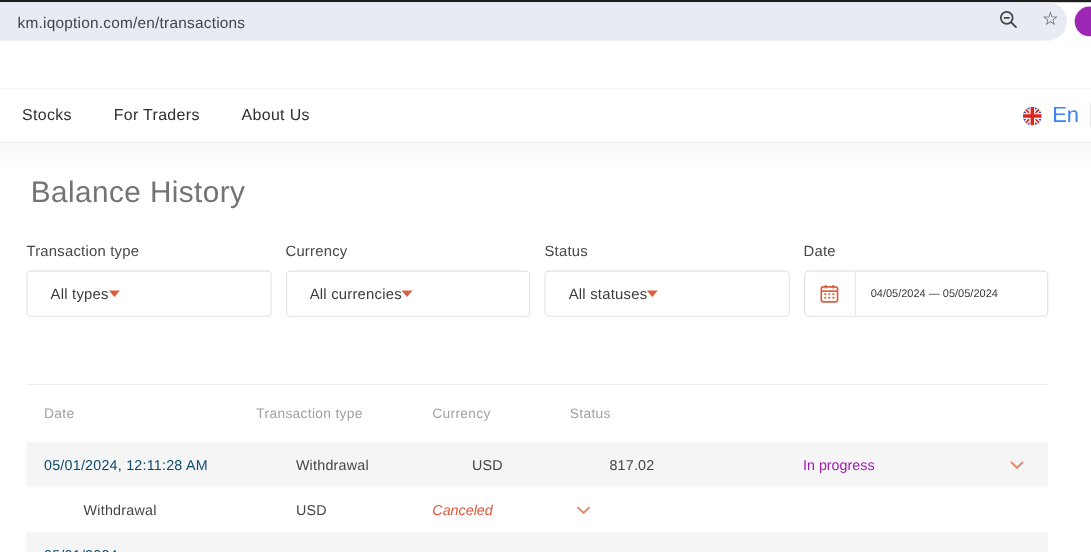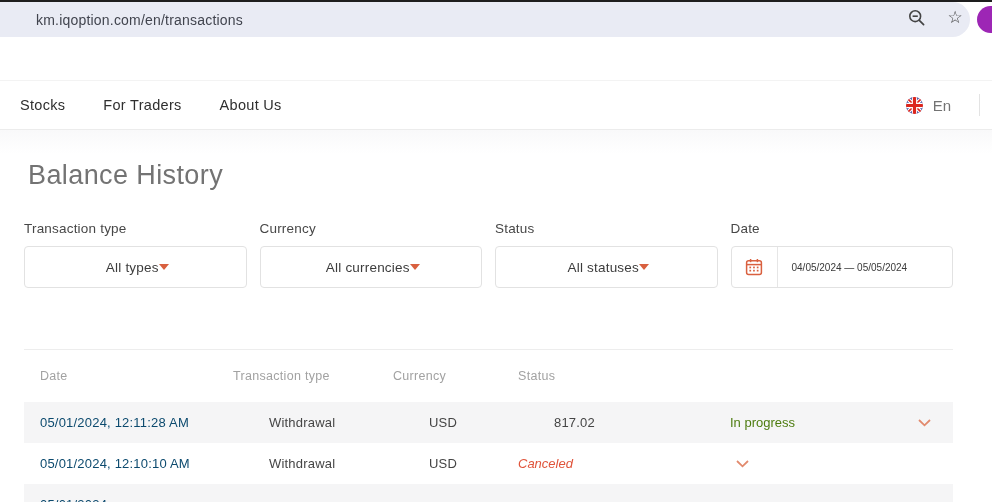--- a/index.html
+++ b/index.html
@@ -4,64 +4,64 @@
 <style>
   * { box-sizing: border-box; margin: 0; padding: 0; }
   html, body { width: 992px; height: 502px; overflow: hidden; background: #fff;
     font-family: "Liberation Sans", sans-serif; }
 
   
   .chrome { position: relative; height: 38px; background: #fff; }
   .chrome-topline { position: absolute; top: 0; left: 0; right: 0; height: 2px; background: #1e1e1e; }
   .omnibox { position: absolute; top: 2px; left: -20px; width: 990px; height: 35px;
     background: #e9ebf4; border-radius: 18px; display: flex; align-items: center; }
-  .url-text { margin-left: 56px; font-size: 14px; color: #41444e; letter-spacing: .2px; }
+  .url-text { margin-left: 36px; font-size: 14px; color: #41444e; letter-spacing: .2px; }
   .omni-icons { position: absolute; right: 28px; top: 0; height: 35px; display: flex; align-items: center; gap: 20px; }
   .icon-btn { width: 18px; height: 18px; display: flex; align-items: center; justify-content: center; cursor: pointer; }
   .star-glyph { font-size: 17px; color: #3d3d3d; line-height: 1; }
   .avatar { position: absolute; top: 6px; right: -12px; width: 27px; height: 27px; border-radius: 50%; }
 
   
   .spacer-top { height: 42px; background: #fff; }
   .site-nav { height: 50px; border-top: 1px solid #f3f3f3; border-bottom: 1px solid #ececec;
-    display: flex; align-items: center; padding: 0 12px 0 20px; background: #fff; }
+    display: flex; align-items: center; padding: 0 0 0 20px; background: #fff; }
   .nav-link { font-size: 14.5px; color: #2f2f2f; letter-spacing: .3px; margin-right: 38px; cursor: pointer; }
   .nav-right { margin-left: auto; display: flex; align-items: center; gap: 10px; }
   .flag { width: 17px; height: 17px; display: block; }
-  .lang-label { font-size: 15px; color: #737373; margin-right: 18px; }
+  .lang-label { font-size: 20px; color: #3b82f6; }
   .nav-end-divider { width: 1px; height: 22px; background: #e3e3e3; }
   .nav-fade { height: 24px; background: linear-gradient(#f9f9fa, #ffffff); }
 
   
   .content { padding: 0 39px 0 24px; }
   .page-title { margin: 6px 0 0 4px; font-size: 27px; font-weight: 500; color: #737373; letter-spacing: .4px; }
 
   .filters { display: flex; gap: 13px; margin-top: 30px; }
   .filter { flex: 1; }
   .filter-label { font-size: 13.5px; color: #474747; letter-spacing: .2px; margin-bottom: 10px; }
   .filter-box { height: 42px; background: #fff; border: 1px solid #e2e2e2; border-radius: 4px;
-    display: flex; align-items: center; justify-content: center; padding: 0 17px 0 21px; cursor: pointer; }
+    display: flex; align-items: center; justify-content: flex-start; padding: 0 17px 0 21px; cursor: pointer; }
   .filter-value { font-size: 13.5px; color: #3c3c3c; letter-spacing: .2px; }
   .caret-down { width: 0; height: 0; border-left: 5px solid transparent; border-right: 5px solid transparent;
     border-top: 6px solid #d9603f; }
   .date-box { padding: 0; }
   .date-icon-cell { width: 46px; align-self: stretch; display: flex; align-items: center; justify-content: center;
     border-right: 1px solid #e6e6e6; }
   .date-value { flex: 1; padding-left: 14px; font-size: 10px; color: #3a3a3a; }
 
   .table-divider { height: 1px; background: #ededed; margin-top: 61px; }
 
   .tgrid { display: grid; grid-template-columns: 193px 160px 125px 212px 182px 1fr; align-items: center;
     padding-left: 16px; }
   .thead { height: 52px; color: #a2a2a2; font-size: 12.5px; letter-spacing: .3px; }
   .trow { height: 41px; font-size: 13px; cursor: pointer; }
   .trow.alt { background: #f5f5f6; }
   .cell-date { color: #0c4a6e; letter-spacing: .2px; }
   .cell { color: #454545; letter-spacing: .2px; margin-left: 36px; }
-  .cell-status { color: #4d7c0f; }
+  .cell-status { color: #a21caf; }
   .cell-status.canceled { color: #e0543b; font-style: italic; }
   .cell-chevron { display: flex; align-items: center; padding-left: 6px; }
 </style>
 </head>
 <body>
 
 <div class="chrome">
   <div class="chrome-topline"></div>
   <div class="omnibox">
     <span class="url-text">km.iqoption.com/en/transactions</span>
@@ -174,21 +174,20 @@
     <span class="cell">817.02</span>
     <span class="cell-status">In progress</span>
     <span class="cell-chevron">
       <svg width="13" height="8" viewBox="0 0 13 8" fill="none">
           <polyline points="1,1 6.5,6.3 12,1" stroke="#e28a6d" stroke-width="1.8"></polyline>
         </svg>
     </span>
   </div>
 
   <div class="tgrid trow">
-    <span class="cell-date">05/01/2024, 12:10:10 AM</span>
     <span class="cell">Withdrawal</span>
     <span class="cell">USD</span>
     <span class="cell-status canceled">Canceled</span>
     <span class="cell-chevron">
       <svg width="13" height="8" viewBox="0 0 13 8" fill="none">
           <polyline points="1,1 6.5,6.3 12,1" stroke="#e28a6d" stroke-width="1.8"></polyline>
         </svg>
     </span>
   </div>
 

